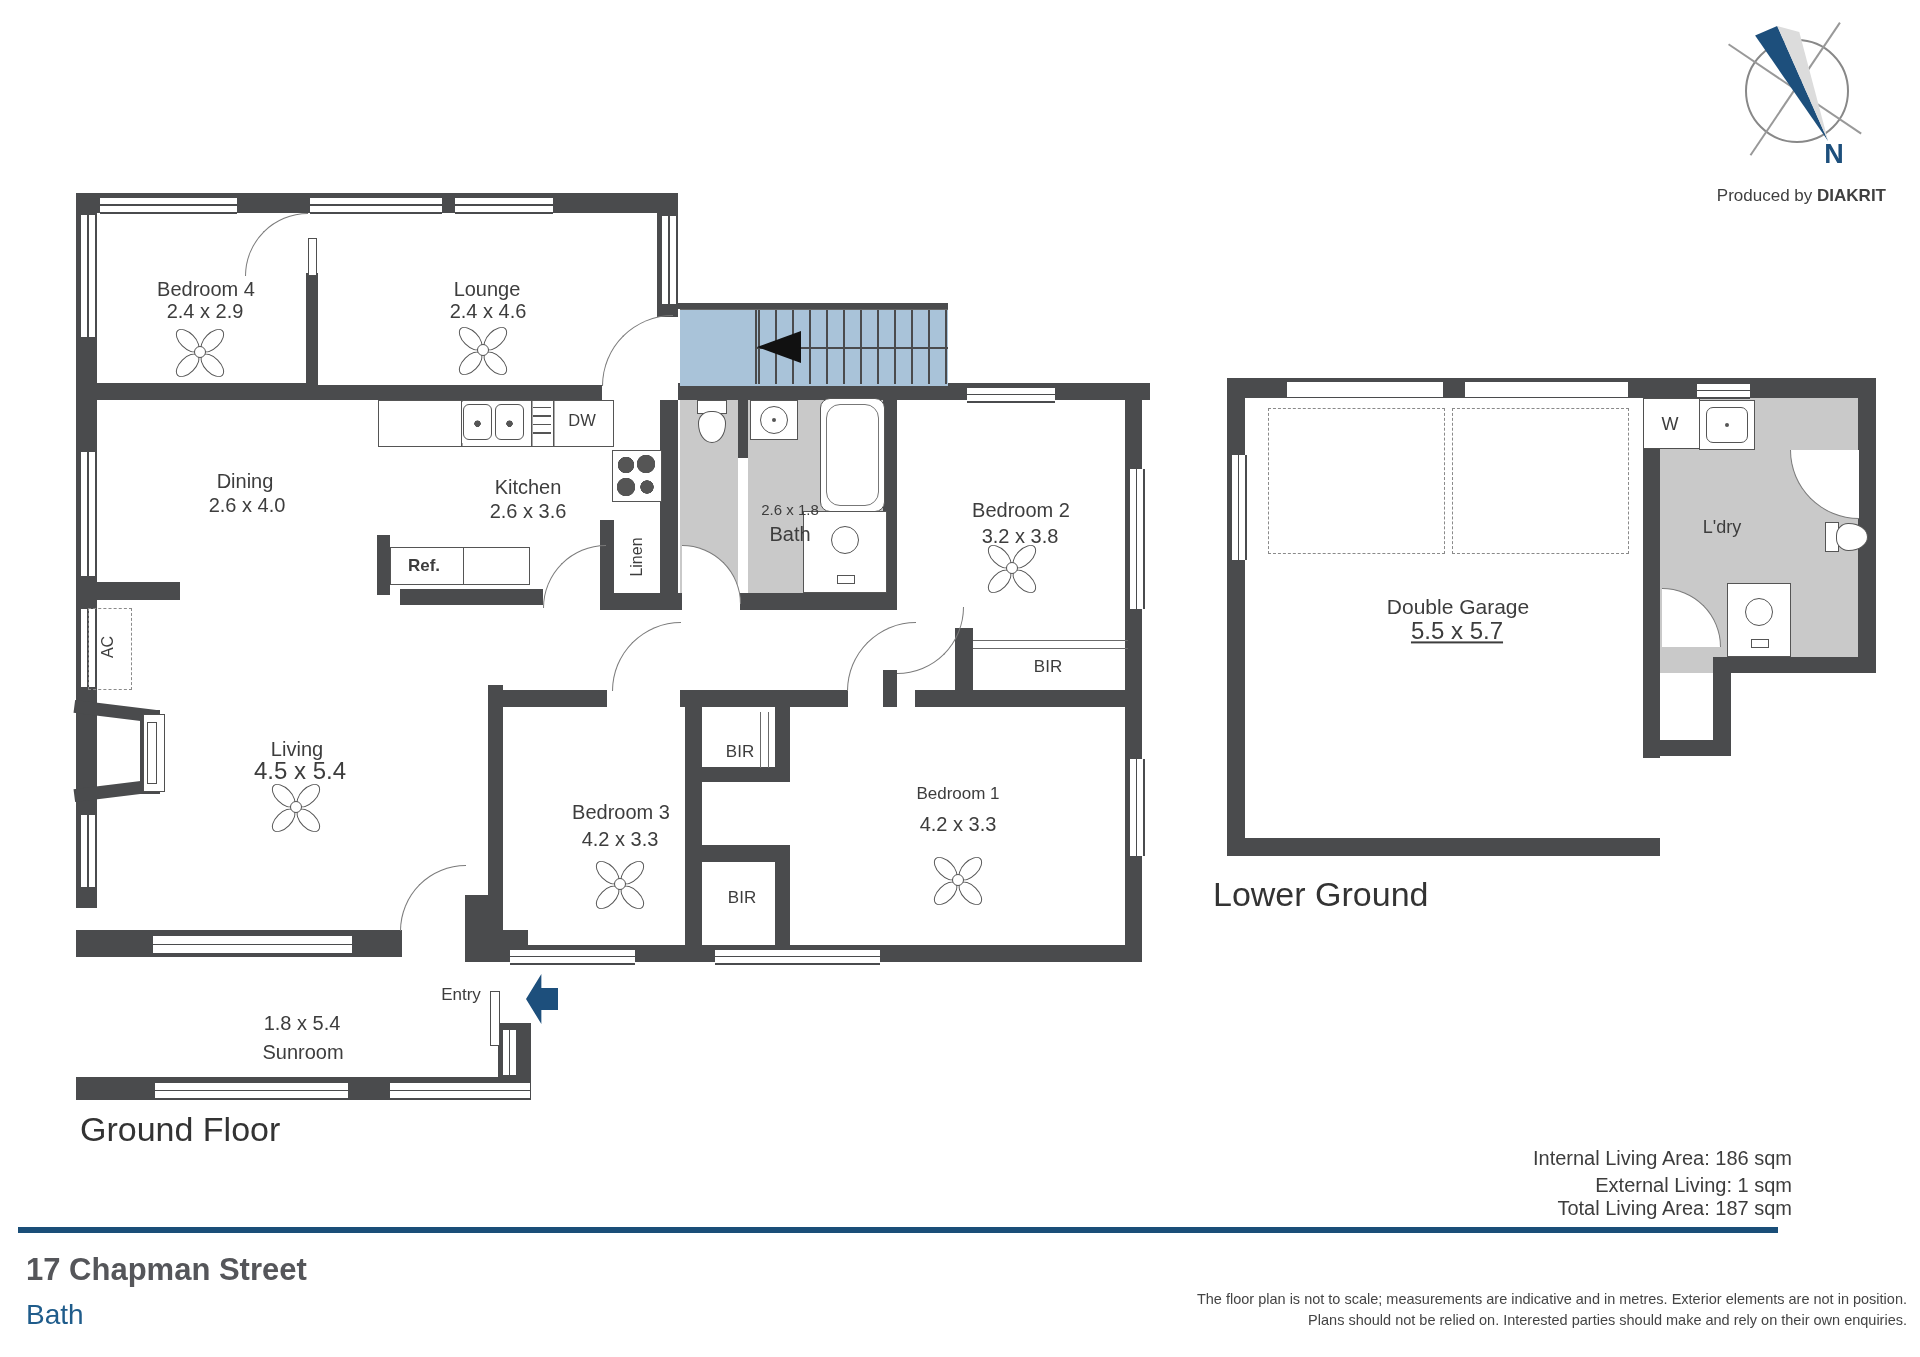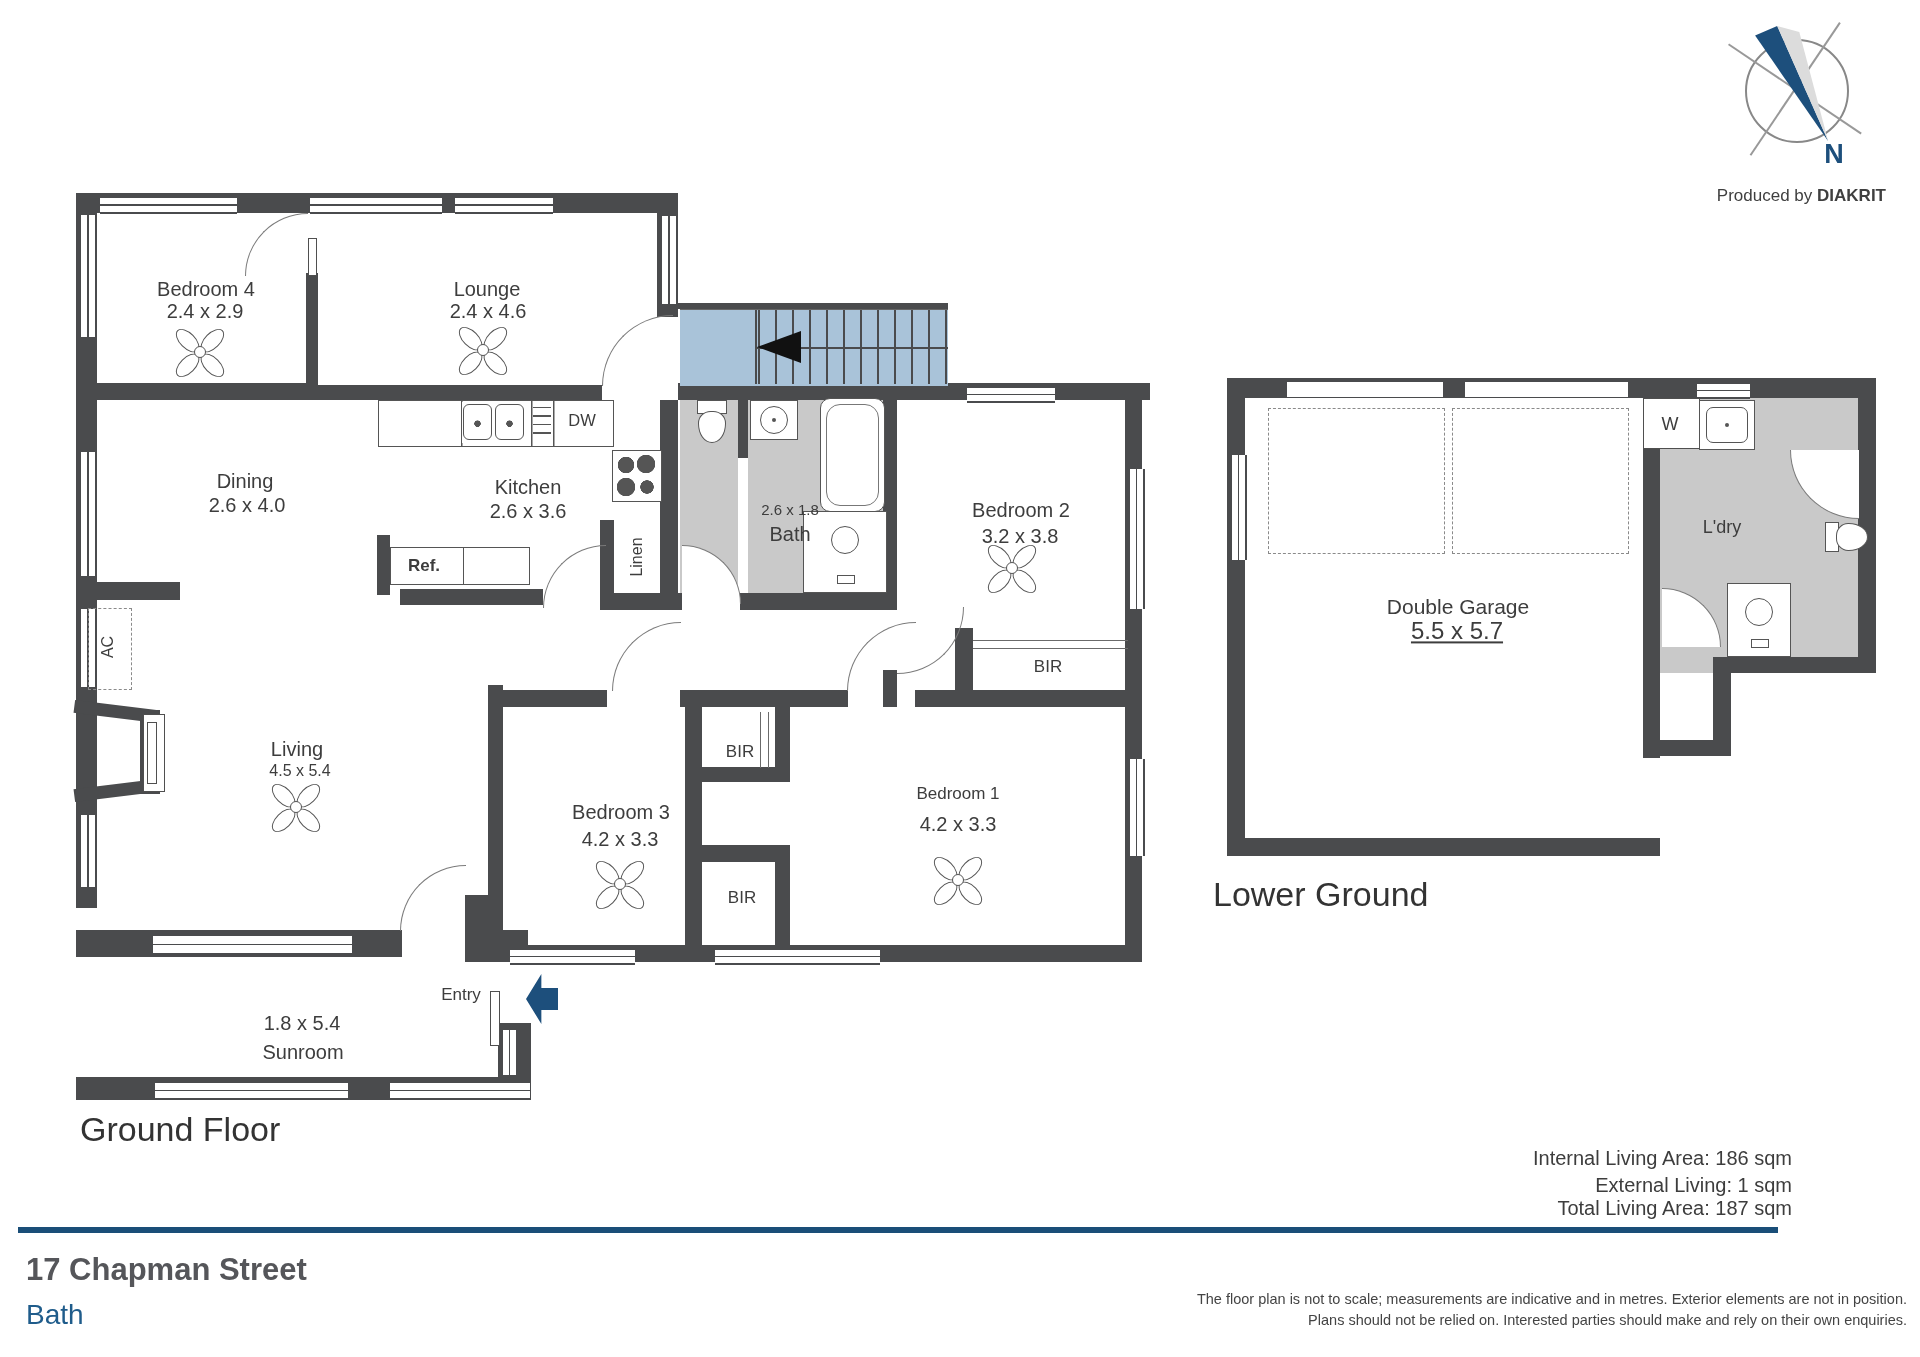--- a/index.html
+++ b/index.html
@@ -277,21 +277,21 @@
       <div class="lbl" style="left: 488px; top: 311px; font-size: 20px;">2.4 x 4.6</div>
       <div class="lbl" style="left: 245px; top: 481px; font-size: 20px;">Dining</div>
       <div class="lbl" style="left: 247px; top: 505px; font-size: 20px;">2.6 x 4.0</div>
       <div class="lbl" style="left: 528px; top: 487px; font-size: 20px;">Kitchen</div>
       <div class="lbl" style="left: 528px; top: 511px; font-size: 20px;">2.6 x 3.6</div>
       <div class="lbl" style="left: 790px; top: 489px; font-size: 20px; margin-top: 45px;">Bath</div>
       <div class="lbl" style="left: 790px; top: 510px; font-size: 15px;">2.6 x 1.8</div>
       <div class="lbl" style="left: 1021px; top: 510px; font-size: 20px;">Bedroom 2</div>
       <div class="lbl" style="left: 1020px; top: 536px; font-size: 20px;">3.2 x 3.8</div>
       <div class="lbl" style="left: 297px; top: 749px; font-size: 20px;">Living</div>
-      <div class="lbl" style="left: 300px; top: 771px; font-size: 16px; text-align: center;">4.5 x 5.4</div>
+      <div class="lbl" style="left: 300px; top: 771px; font-size: 24px; text-align: center;">4.5 x 5.4</div>
       <div class="lbl" style="left: 621px; top: 812px; font-size: 20px;">Bedroom 3</div>
       <div class="lbl" style="left: 620px; top: 839px; font-size: 20px;">4.2 x 3.3</div>
       <div class="lbl" style="left: 958px; top: 794px; font-size: 17px;">Bedroom 1</div>
       <div class="lbl" style="left: 958px; top: 824px; font-size: 20px;">4.2 x 3.3</div>
       <div class="lbl" style="left: 303px; top: 1052px; font-size: 20px;">Sunroom</div>
       <div class="lbl" style="left: 302px; top: 1023px; font-size: 20px;">1.8 x 5.4</div>
       <div class="lbl" style="left: 1458px; top: 607px; font-size: 21px;">Double Garage</div>
       <div class="lbl" style="left: 1457px; top: 631px; font-size: 24px; text-decoration: underline;">5.5 x 5.7</div>
       <div class="lbl" style="left: 582px; top: 421px; font-size: 16.5px;">DW</div>
       <div class="lbl" style="left: 424px; top: 566px; font-size: 17px; font-weight: bold;">Ref.</div>

